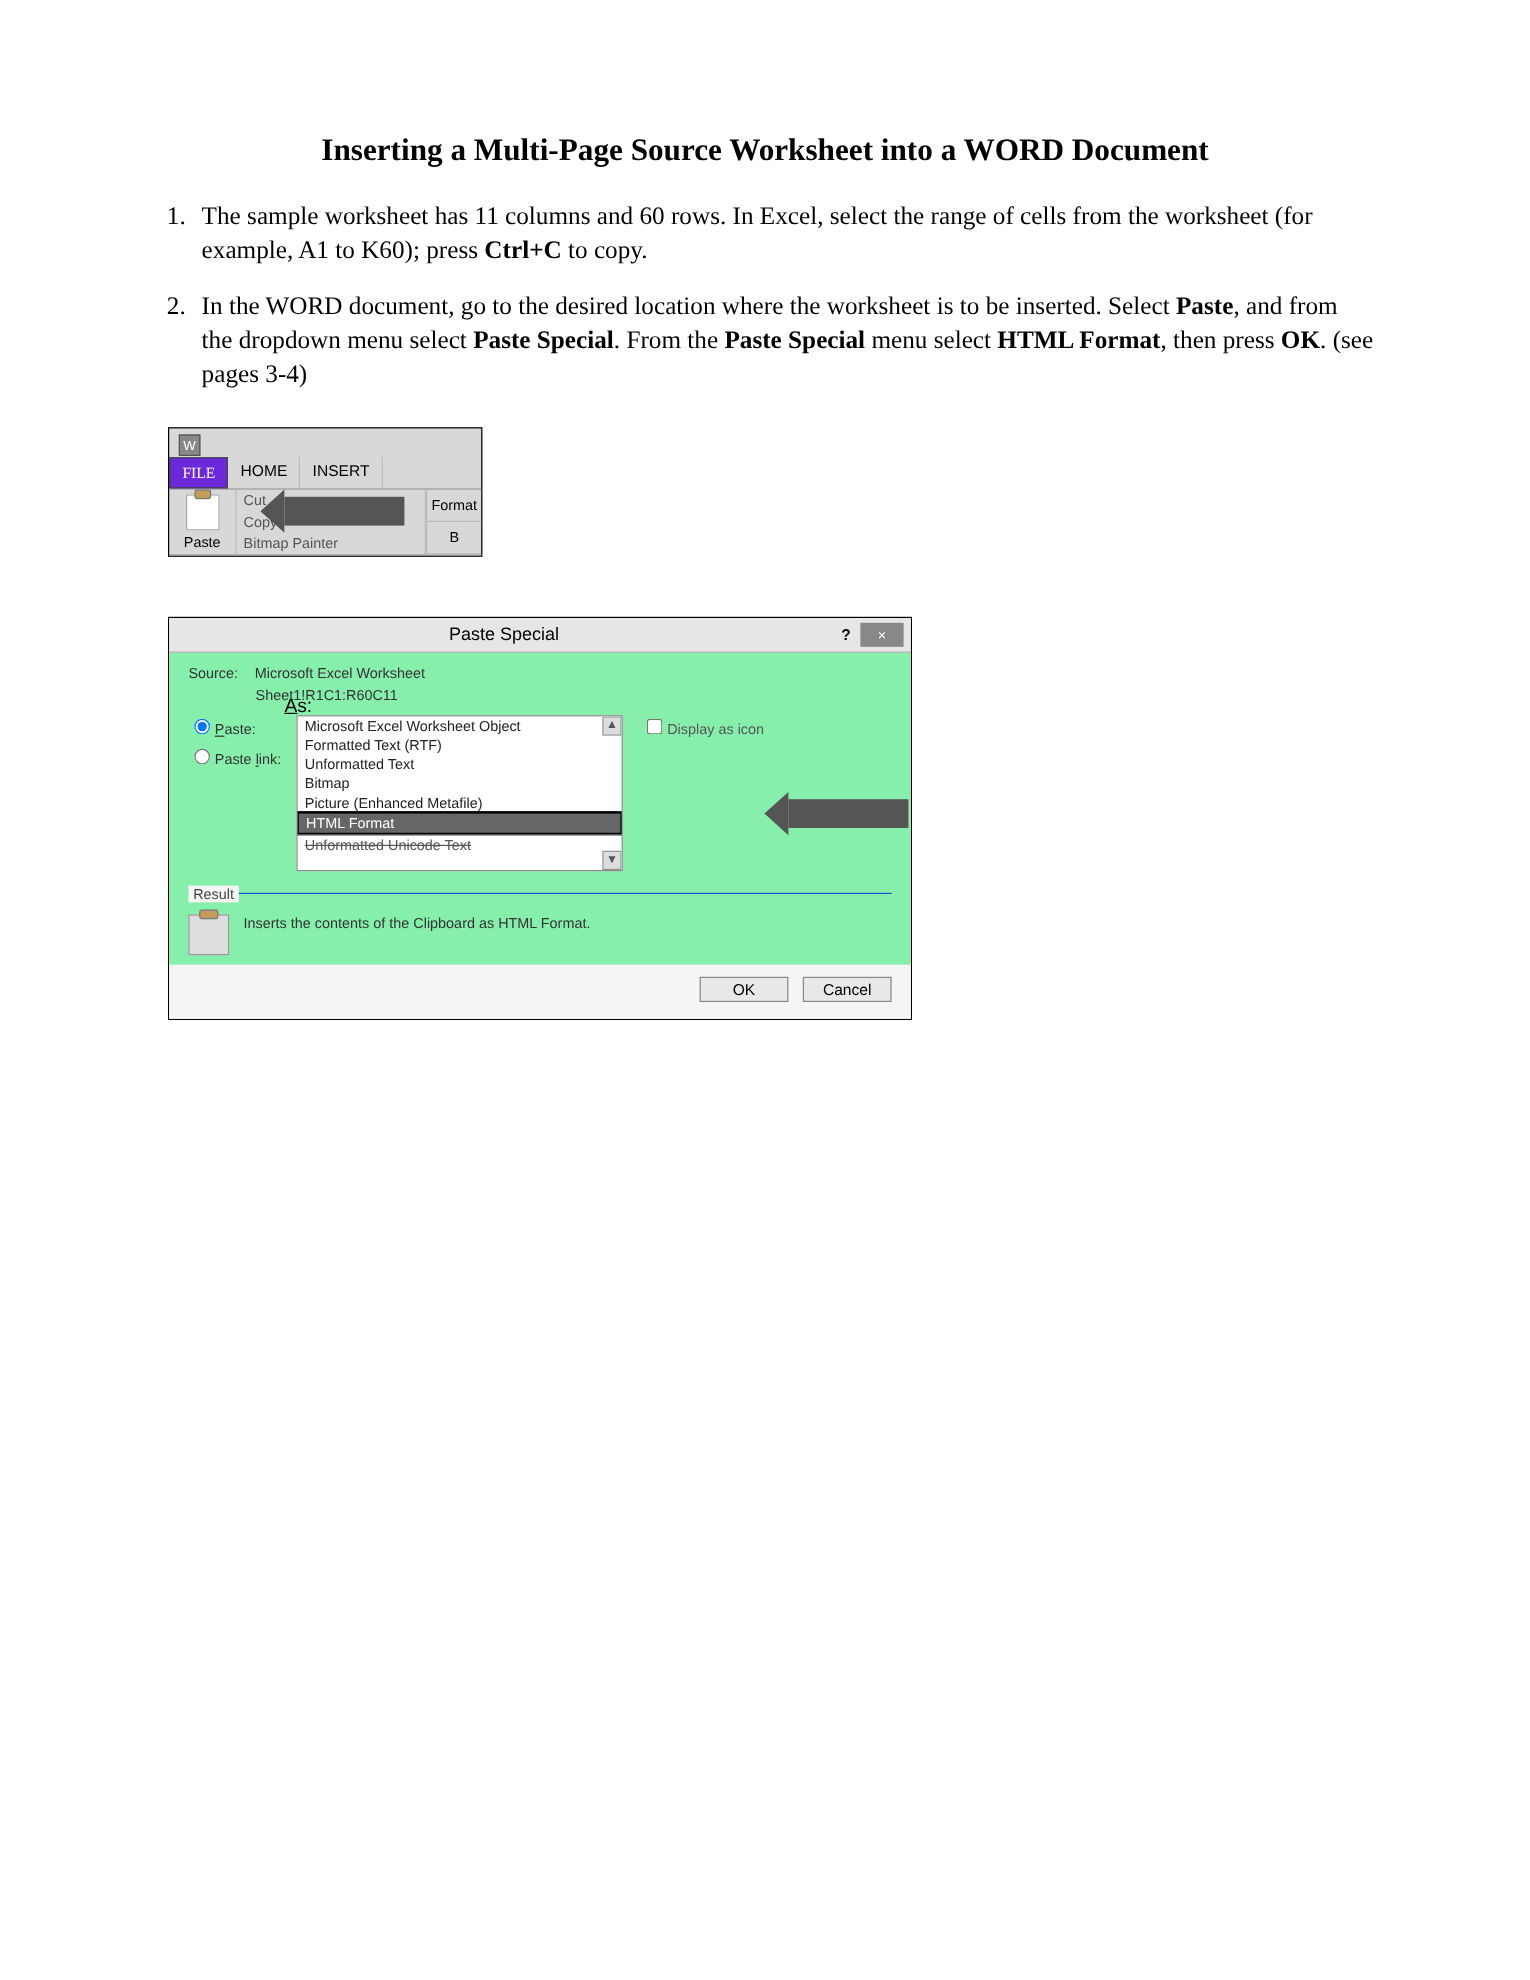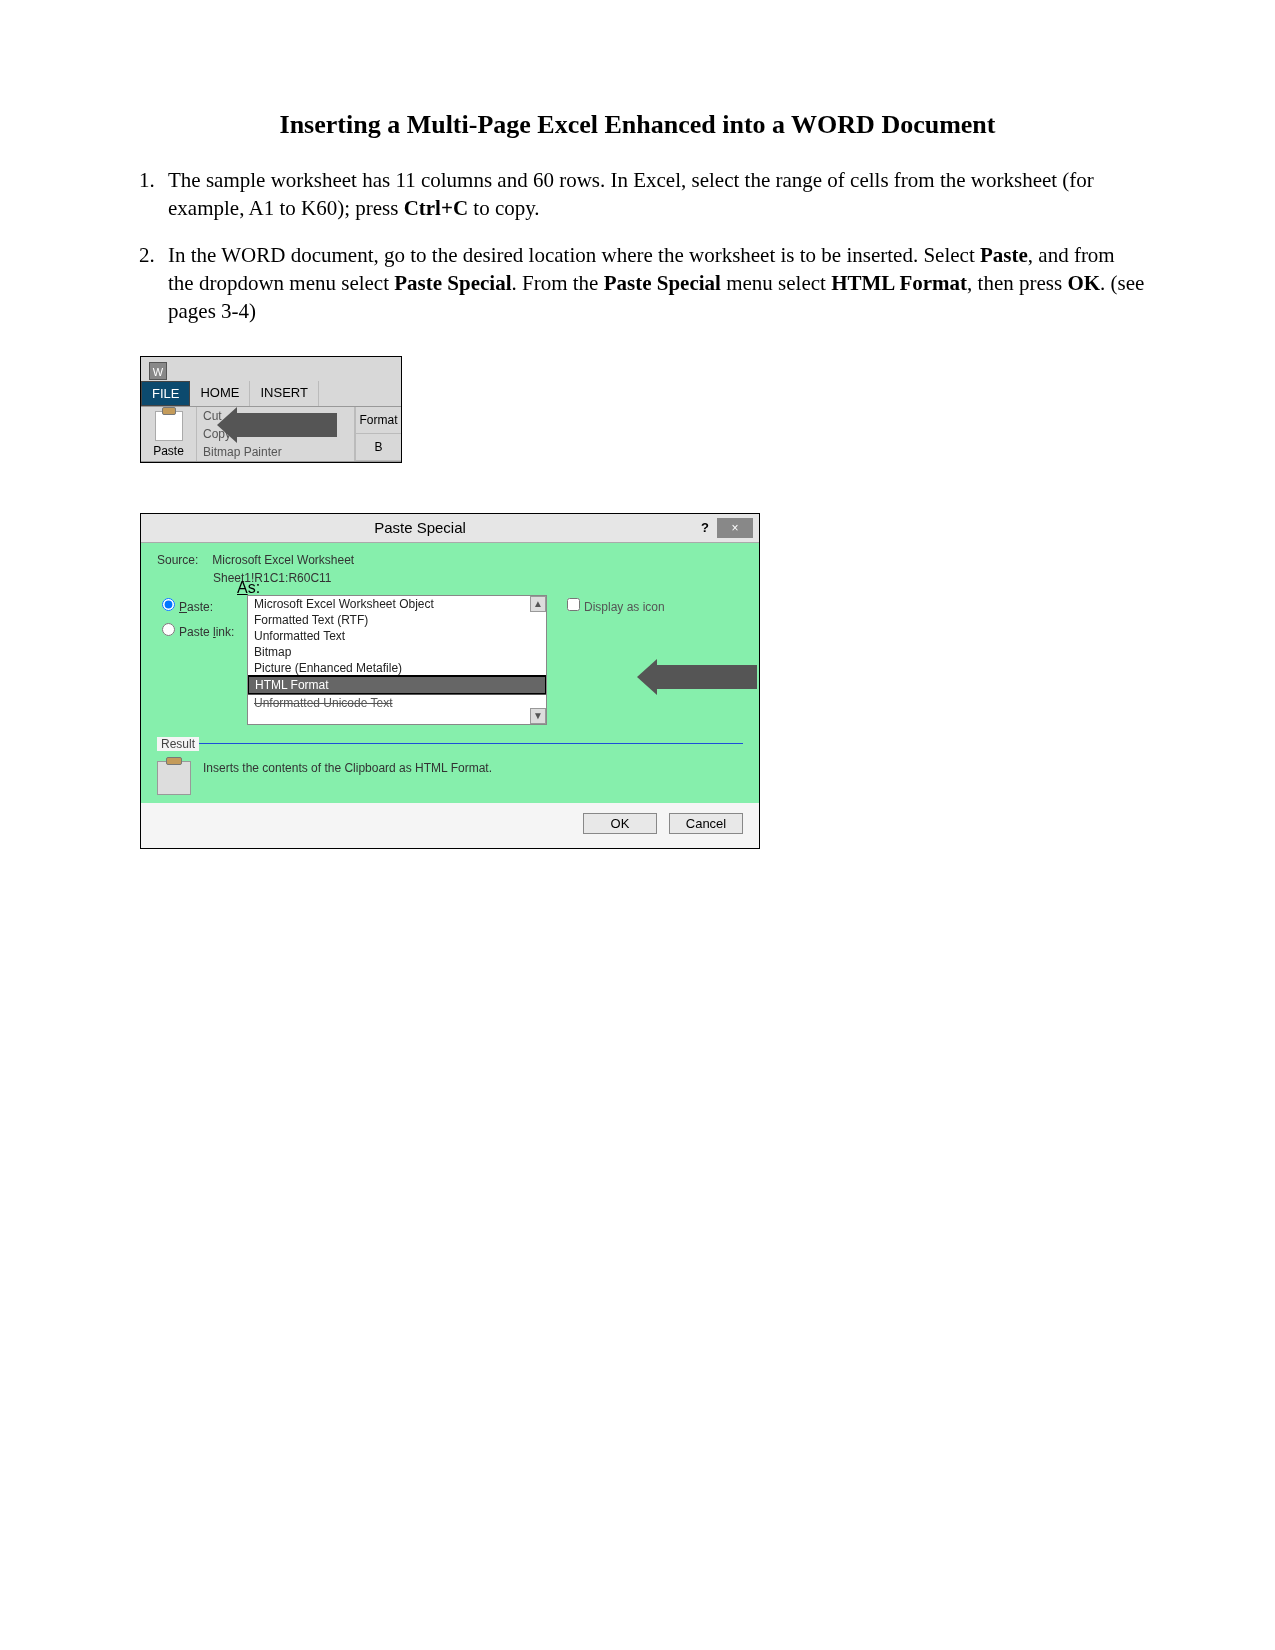--- a/index.html
+++ b/index.html
@@ -55,23 +55,24 @@
     display: flex;
     border-bottom: 1px solid #999;
   }
   .tab {
     padding: 4px 10px;
     font-size: 13px;
     border-right: 1px solid #bbb;
     cursor: pointer;
   }
   .tab.active {
-    background: #0c4a6e;
+    background: #6d28d9;
     color: #fff;
     border: 1px solid #444;
+    font-family: Liberation Serif, serif;
   }
   .clipboard-area {
     display: flex;
     border-bottom: 1px solid #999;
     position: relative;
   }
   .paste-btn {
     width: 56px;
     border-right: 1px solid #bbb;
     text-align: center;
@@ -208,21 +209,21 @@
     width: 90px;
     font-size: 12px;
   }
   .radio-col label { display:block; margin-bottom: 6px; color:#333; }
   .radio-col input { margin-right: 4px; }
   .as-label {
     position:absolute; left: 80px; top: -16px;
     font-size: 16px; 
   }
   .as-list {
-    width: 300px;
+    width: 272px;
     border: 1px solid #888;
     background:#fff;
     height: 130px;
     overflow:hidden;
     position: relative;
   }
   .as-list .opt {
     padding: 1px 6px;
     font-size: 12px;
     cursor:pointer;
@@ -301,21 +302,21 @@
     border: 1px solid #888;
     background:#e8e8e8;
     cursor:pointer;
   }
   .u { text-decoration: underline; }
 </style>
 </head>
 <body>
 
 <div class="page">
-  <div class="title">Inserting a Multi-Page Excel Enhanced into a WORD Document</div>
+  <div class="title">Inserting a Multi-Page Source Worksheet into a WORD Document</div>
 
   <ol class="instructions">
     <li>
       <span>The sample worksheet has 11 columns and 60 rows. In Excel, select the range of cells from the worksheet (for example, A1 to K60); press </span><span class="b">Ctrl+C</span><span> to copy.</span>
     </li>
     <li>
       <span>In the WORD document, go to the desired location where the worksheet is to be inserted. Select </span><span class="b">Paste</span><span>, and from the dropdown menu select </span><span class="b">Paste Special</span><span>. From the </span><span class="b">Paste Special</span><span> menu select </span><span class="b">HTML Format</span><span>, then press </span><span class="b">OK</span><span>. (see pages 3-4)</span>
     </li>
   </ol>
 

